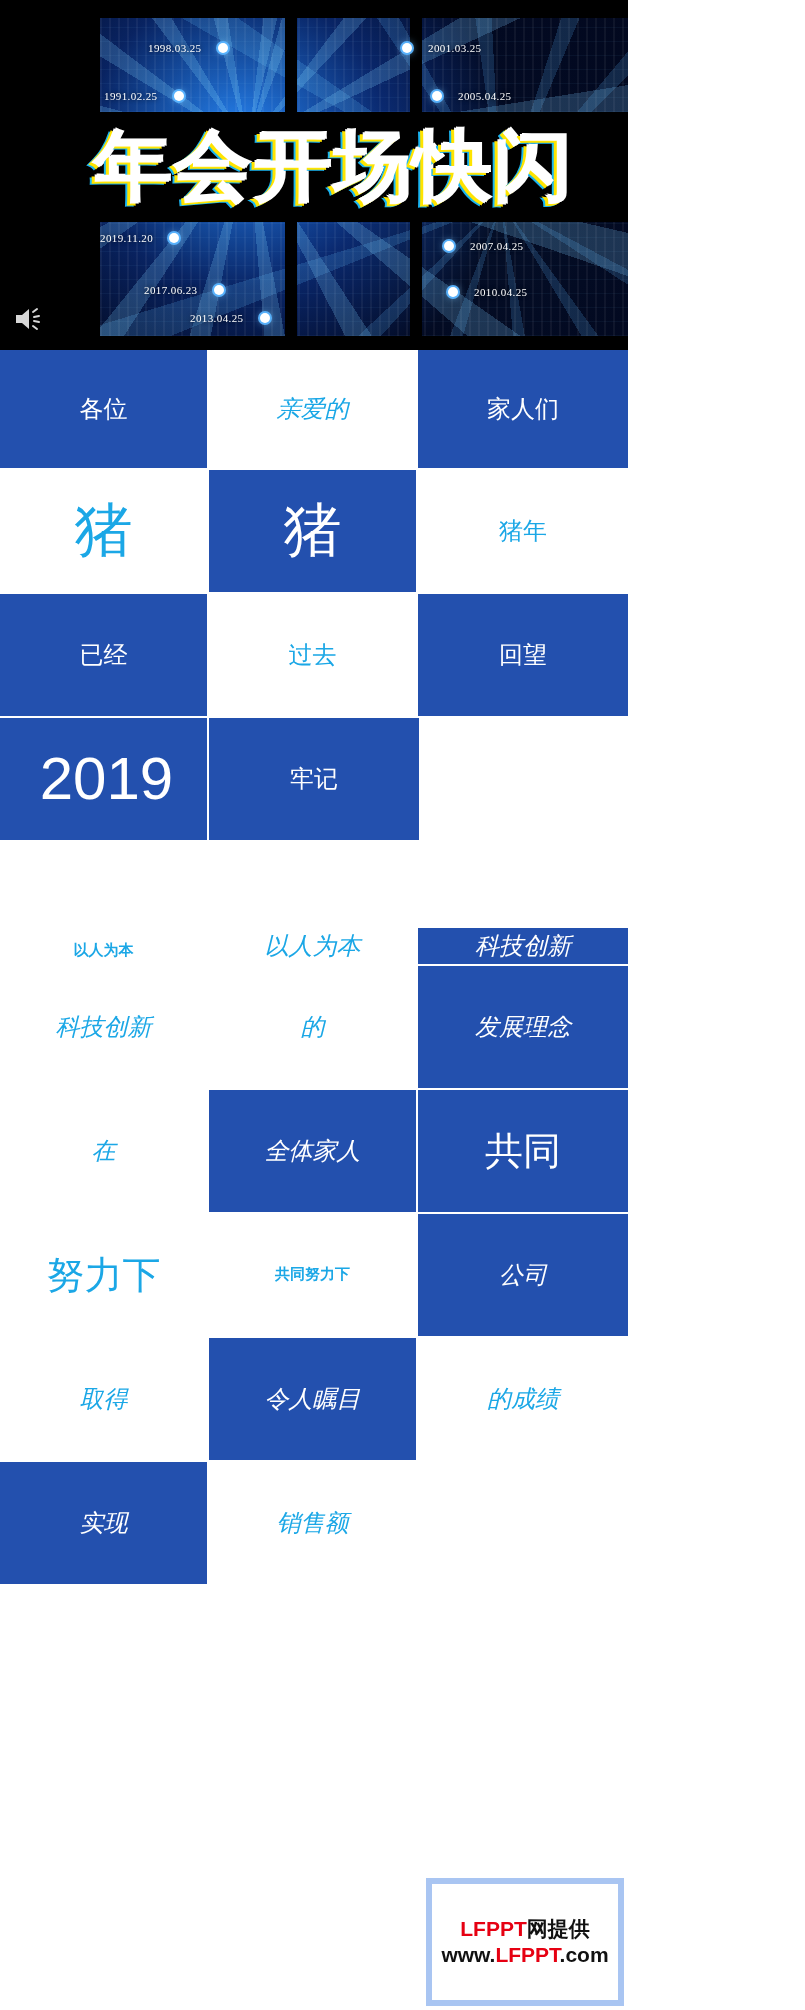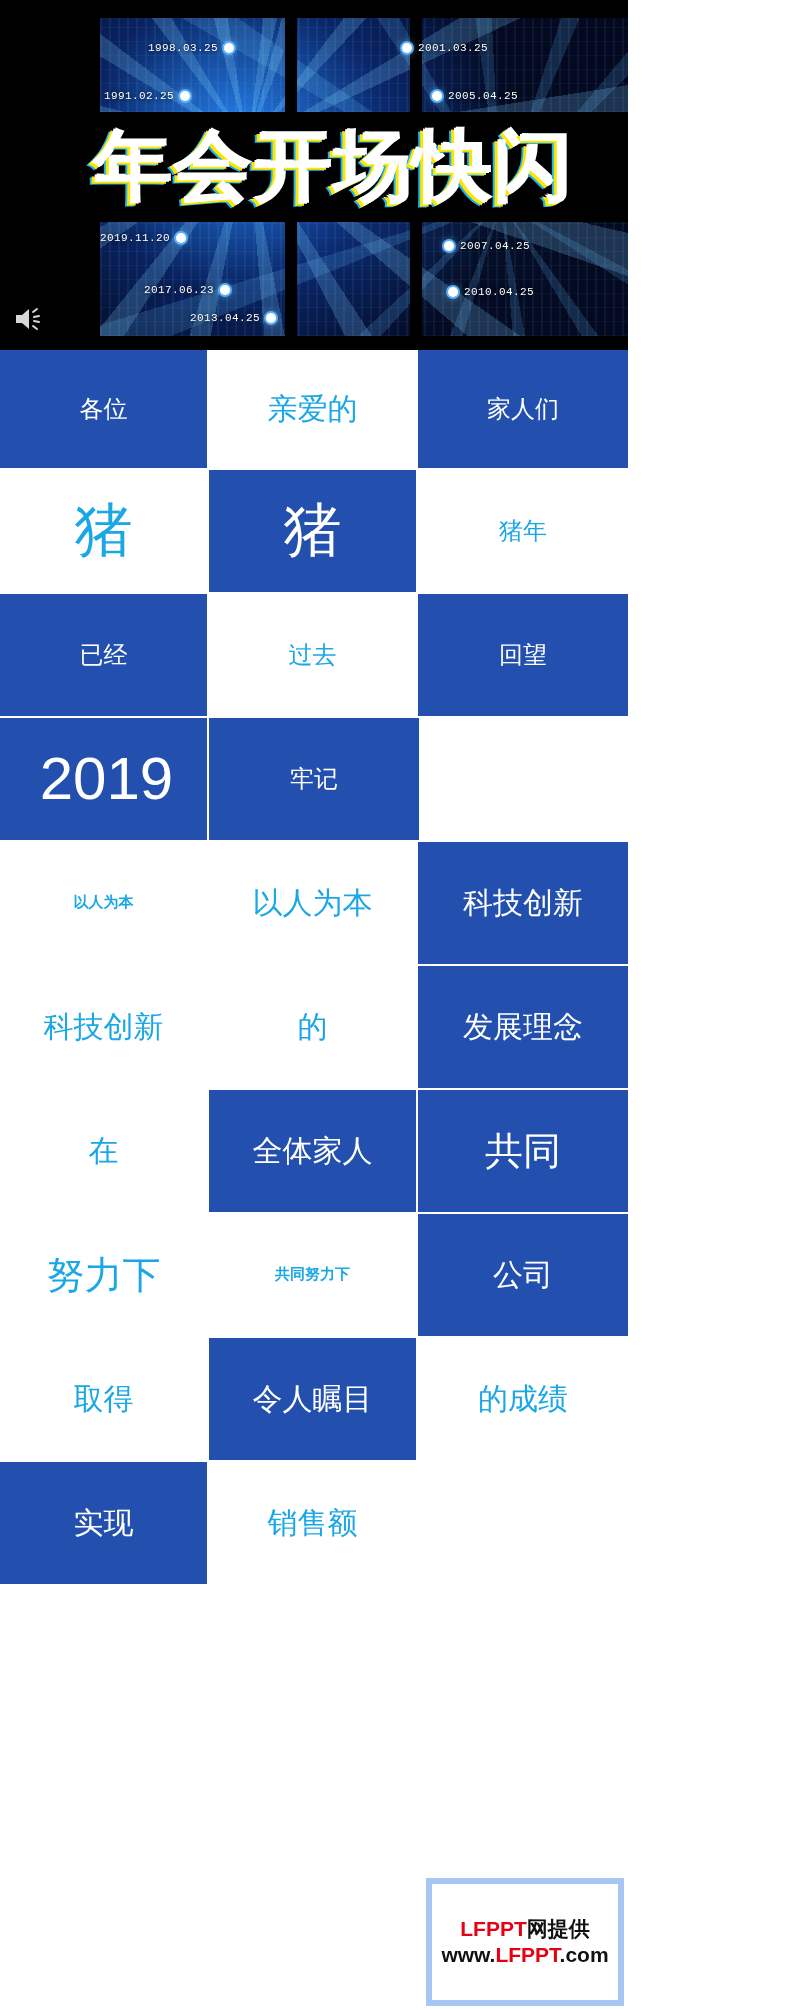--- a/index.html
+++ b/index.html
@@ -105,26 +105,26 @@
     text-shadow:
       -3px 2px 0 #ffe400,
       -5px 3px 0 #1ab4f0,
       2px -1px 0 #ffffff;
     padding-left: 19px;
   }
   .date-tag {
     position: absolute;
     z-index: 5;
     color: #ffffff;
-    font-family: Liberation Mono, monospace;
+    font-family: Liberation Serif, serif;
     font-size: 11px;
     letter-spacing: .4px;
     display: flex;
     align-items: center;
-    gap: 6px;
+    gap: 16px;
     text-shadow: 0 0 4px rgba(0,0,0,.9);
     white-space: nowrap;
   }
   .date-dot {
     width: 10px;
     height: 10px;
     border-radius: 50%;
     background: #ffffff;
     box-shadow: 0 0 0 2px rgba(90,180,255,.95), 0 0 8px rgba(120,200,255,.9);
     flex: 0 0 auto;
@@ -166,21 +166,21 @@
   .c3 { width: 210px; border-right: none; }
 
   .bg-blue  { background: #2350ae; }
   .bg-white { background: #ffffff; }
 
   .t-white { color: #ffffff; }
   .t-cyan  { color: #1ba7e6; }
 
   .fs-xs  { font-size: 15px; font-weight: 700; }
   .fs-sm  { font-size: 24px; }
-  .fs-md  { font-size: 30px; }
+  .fs-md  { font-size: 24px; font-style: italic; }
   .fs-lg  { font-size: 38px; }
   .fs-xl  { font-size: 58px; }
   .fs-num { font-size: 60px; font-family: "Liberation Sans", sans-serif; font-weight: 400; padding-left: 12px; }
 
   .empty { visibility: hidden; }
 
   
   .watermark {
     position: absolute;
     right: 4px;
@@ -301,21 +301,21 @@
           </div>
         </div>
         <div class="row" style="height: 122px;">
           <div class="cell c1 bg-blue t-white fs-num">
             <span>2019</span>
           </div>
           <div class="cell c3 bg-blue t-white fs-sm">
             <span>牢记</span>
           </div>
         </div>
-        <div class="row" style="height: 122px;">
+        <div class="row" style="height: 122px; align-items: flex-end;">
           <div class="cell c1 bg-white t-cyan fs-xs">
             <span>以人为本</span>
           </div>
           <div class="cell c2 bg-white t-cyan fs-md">
             <span>以人为本</span>
           </div>
           <div class="cell c3 bg-blue t-white fs-md">
             <span>科技创新</span>
           </div>
         </div>

